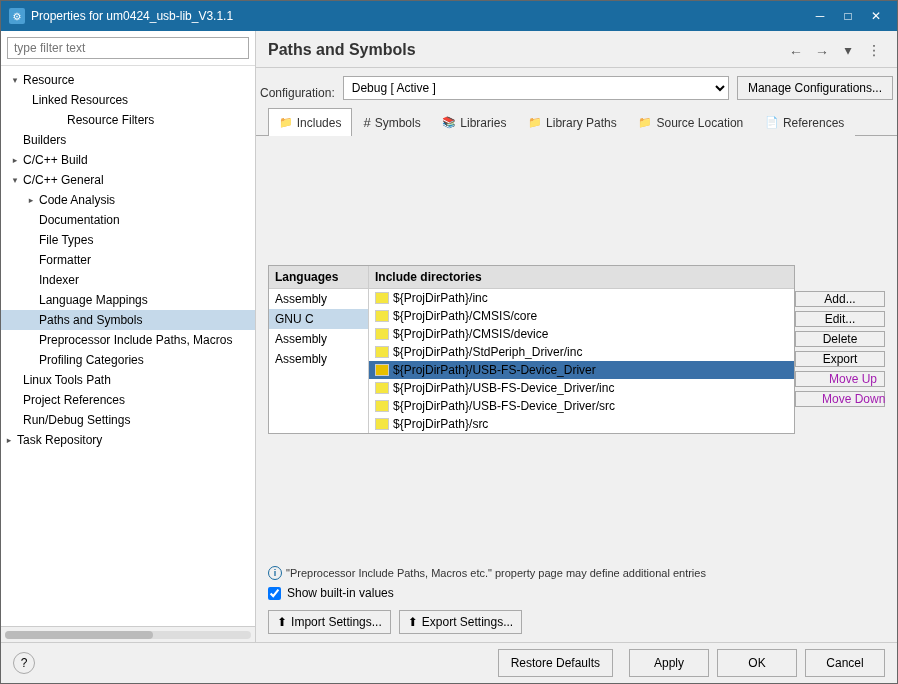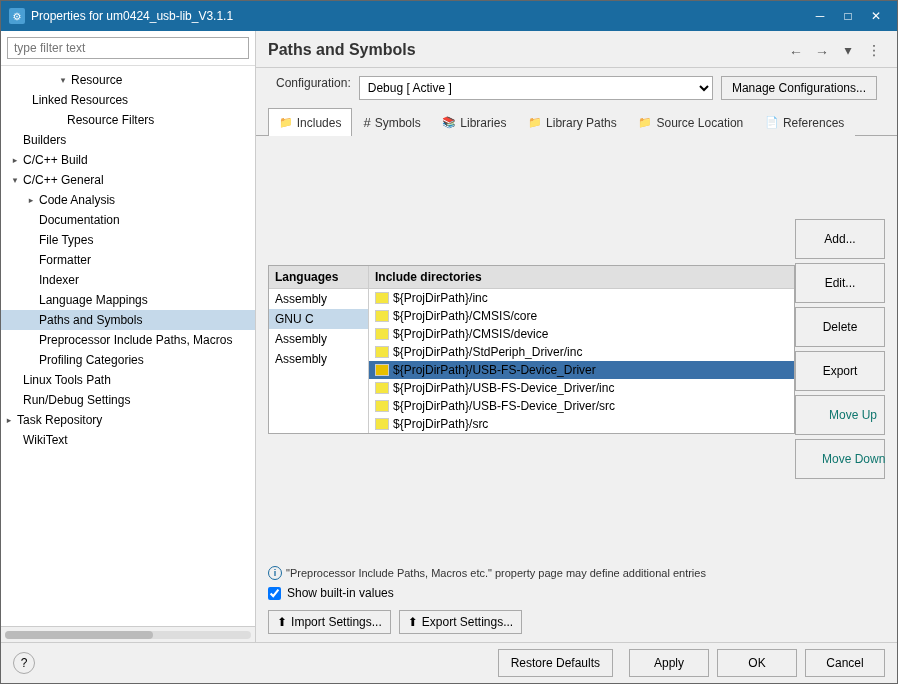--- a/index.html
+++ b/index.html
@@ -191,22 +191,22 @@
       display: flex;
       align-items: center;
       justify-content: center;
       color: #555;
       font-size: 14px;
     }
 
     
     .config-row {
       display: flex;
-      align-items: flex-start;
-      padding: 8px 20px;
+      align-items: flex-end;
+      padding: 8px 4px;
       gap: 8px;
     }
 
     .config-label {
       font-size: 12px;
       color: #333;
     }
 
     .config-select {
       flex: 1;
@@ -344,30 +344,30 @@
     
     .action-btns {
       display: flex;
       flex-direction: column;
       gap: 4px;
       width: 90px;
       flex-shrink: 0;
     }
 
     .action-btn {
-      height: 40px;
+      height: 16px;
       border: 1px solid #aaa;
       background: #f0f0f0;
       font-size: 12px;
       cursor: pointer;
       white-space: nowrap;
     }
 
     .action-btn:disabled {
-      color: #0f766e;
+      color: #a21caf;
       cursor: default;
       padding-left: 26px;
     }
 
     
     .info-bar {
       display: flex;
       align-items: center;
       padding: 4px 12px;
       gap: 4px;
@@ -477,21 +477,21 @@
   </div>
 
   <div class="main-content">
 
     <div class="sidebar">
       <div class="filter-input-wrap">
         <input class="filter-input" type="text" placeholder="type filter text" style="">
       </div>
       <div class="tree-area">
 
-        <div class="tree-item" style="padding-left:8px;margin-left:48px;">
+        <div class="tree-item" style="padding-left:8px;">
           <span class="tree-arrow open"></span>
           <span class="tree-label">Resource</span>
         </div>
         <div class="tree-item" style="padding-left:17px;">
           <span class="tree-arrow empty"></span>
           <span class="tree-label">Linked Resources</span>
         </div>
         <div class="tree-item" style="padding-left:24px;margin-left:28px;">
           <span class="tree-arrow empty"></span>
           <span class="tree-label">Resource Filters</span>
@@ -546,35 +546,35 @@
         <div class="tree-item" style="padding-left:24px;">
           <span class="tree-arrow empty"></span>
           <span class="tree-label">Profiling Categories</span>
         </div>
 
         <div class="tree-item" style="padding-left:8px;">
           <span class="tree-arrow empty"></span>
           <span class="tree-label">Linux Tools Path</span>
         </div>
 
+        <div class="tree-item" style="padding-left:8px;">
+          <span class="tree-arrow empty"></span>
+          <span class="tree-label">Project References</span>
+        </div>
 
         <div class="tree-item" style="padding-left:8px;">
           <span class="tree-arrow empty"></span>
           <span class="tree-label">Run/Debug Settings</span>
         </div>
 
         <div class="tree-item" style="padding-left:2px;">
           <span class="tree-arrow closed"></span>
           <span class="tree-label">Task Repository</span>
         </div>
 
-        <div class="tree-item" style="padding-left:8px;">
-          <span class="tree-arrow empty"></span>
-          <span class="tree-label">WikiText</span>
-        </div>
       </div>
 
       <div class="sidebar-scrollbar-area">
         <div class="sidebar-hscroll">
           <div style="position:absolute;left:0;top:0;width:60%;height:100%;background:#bbb;border-radius:4px;"></div>
         </div>
       </div>
     </div>
 
     <div class="right-panel">

